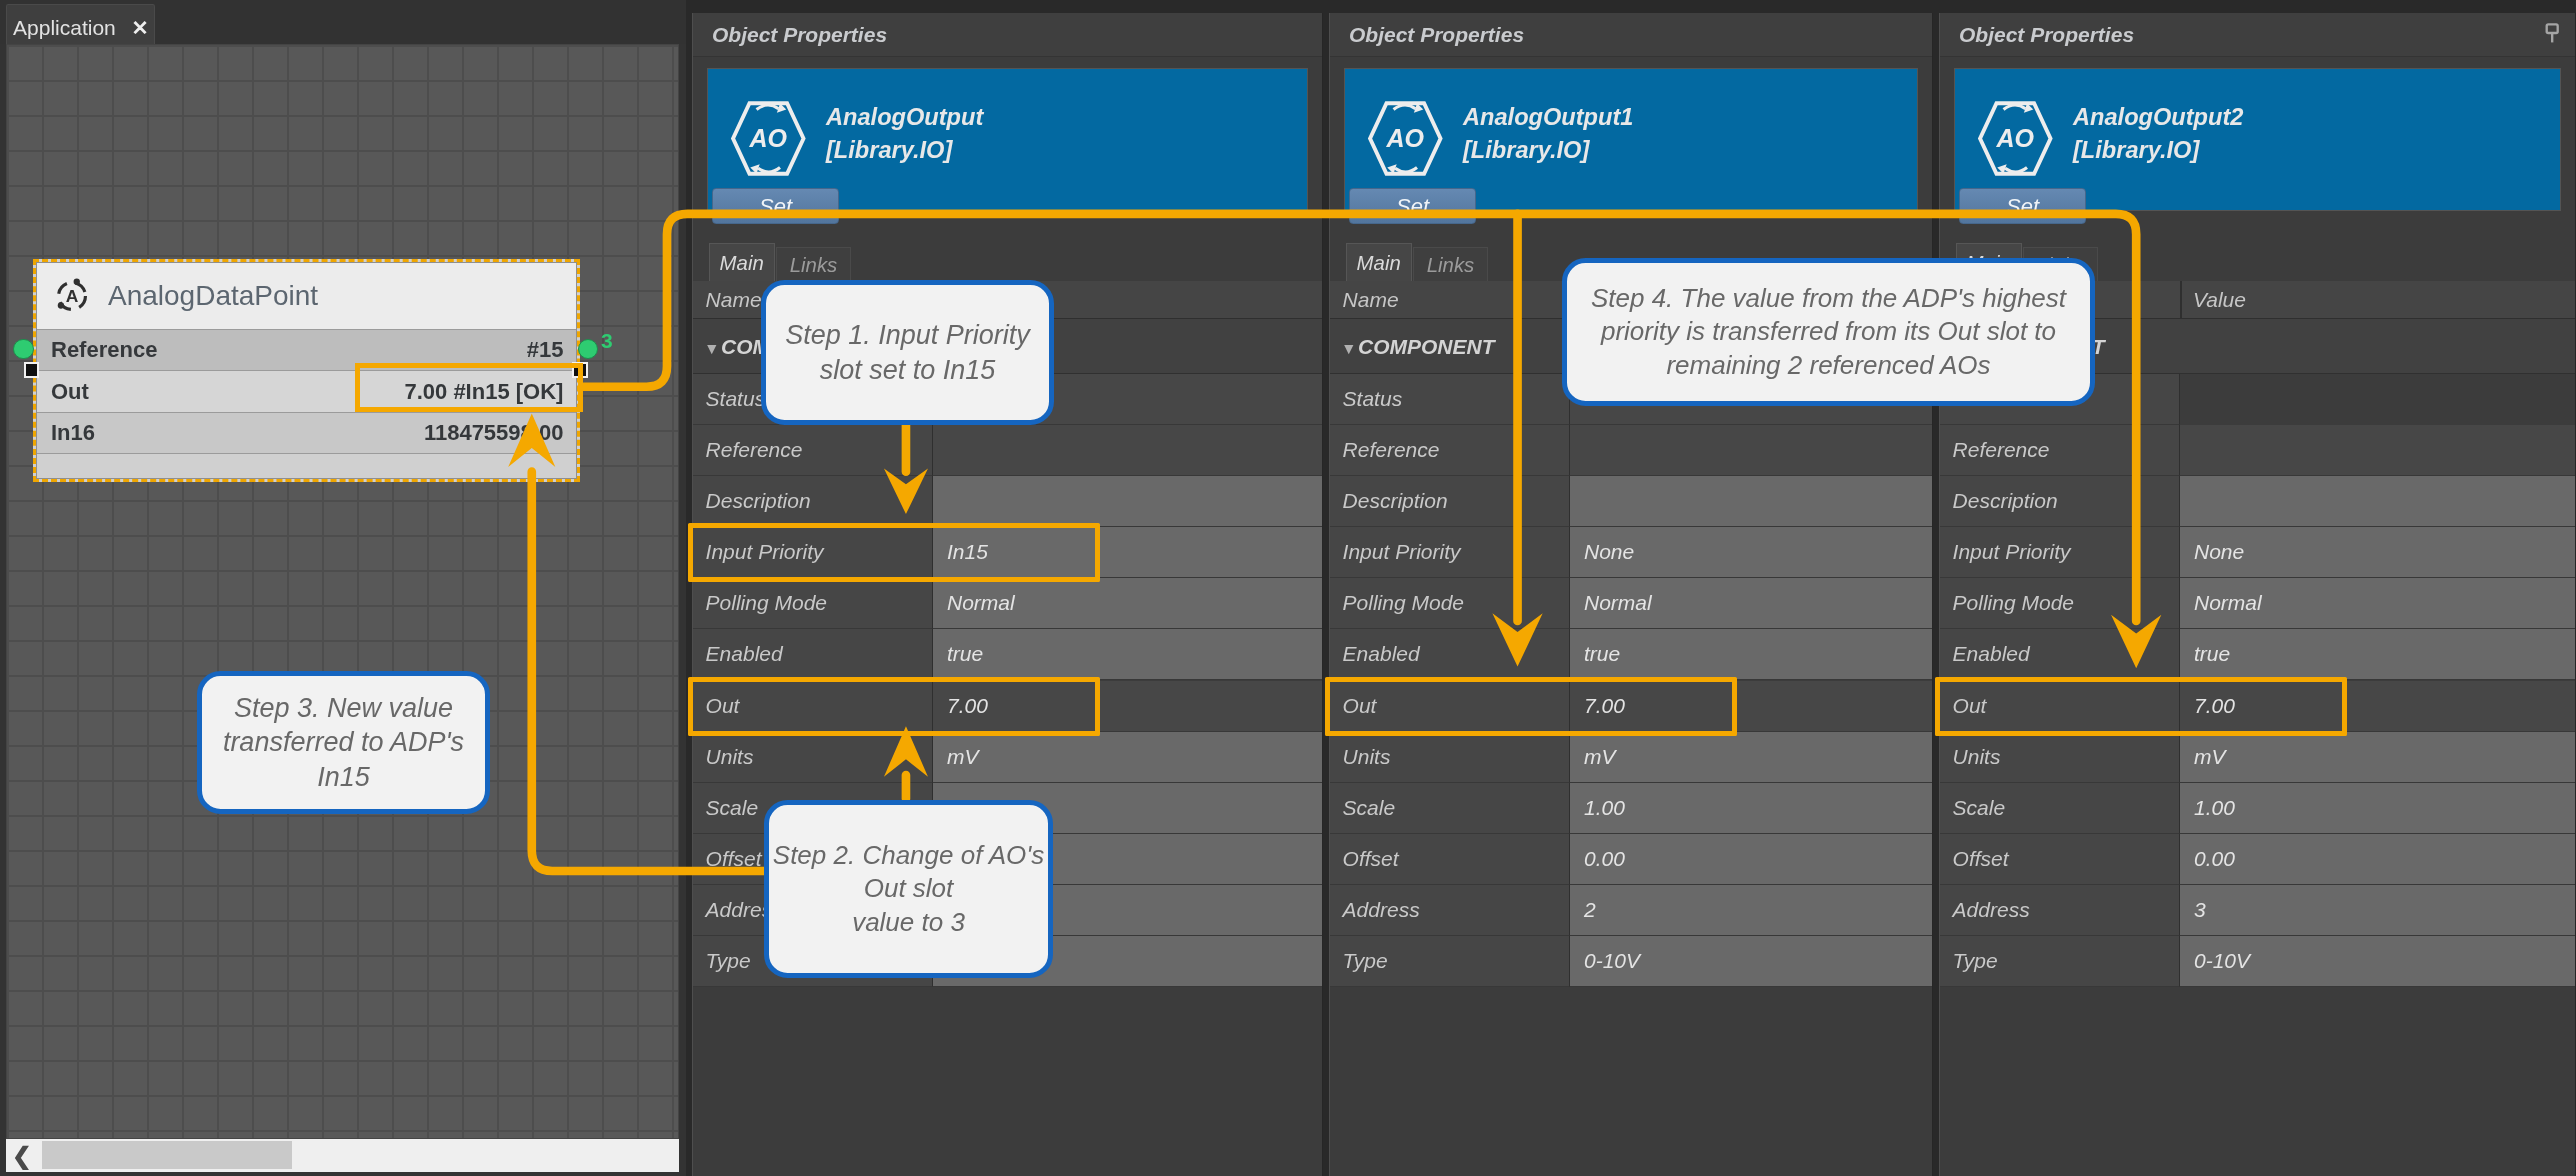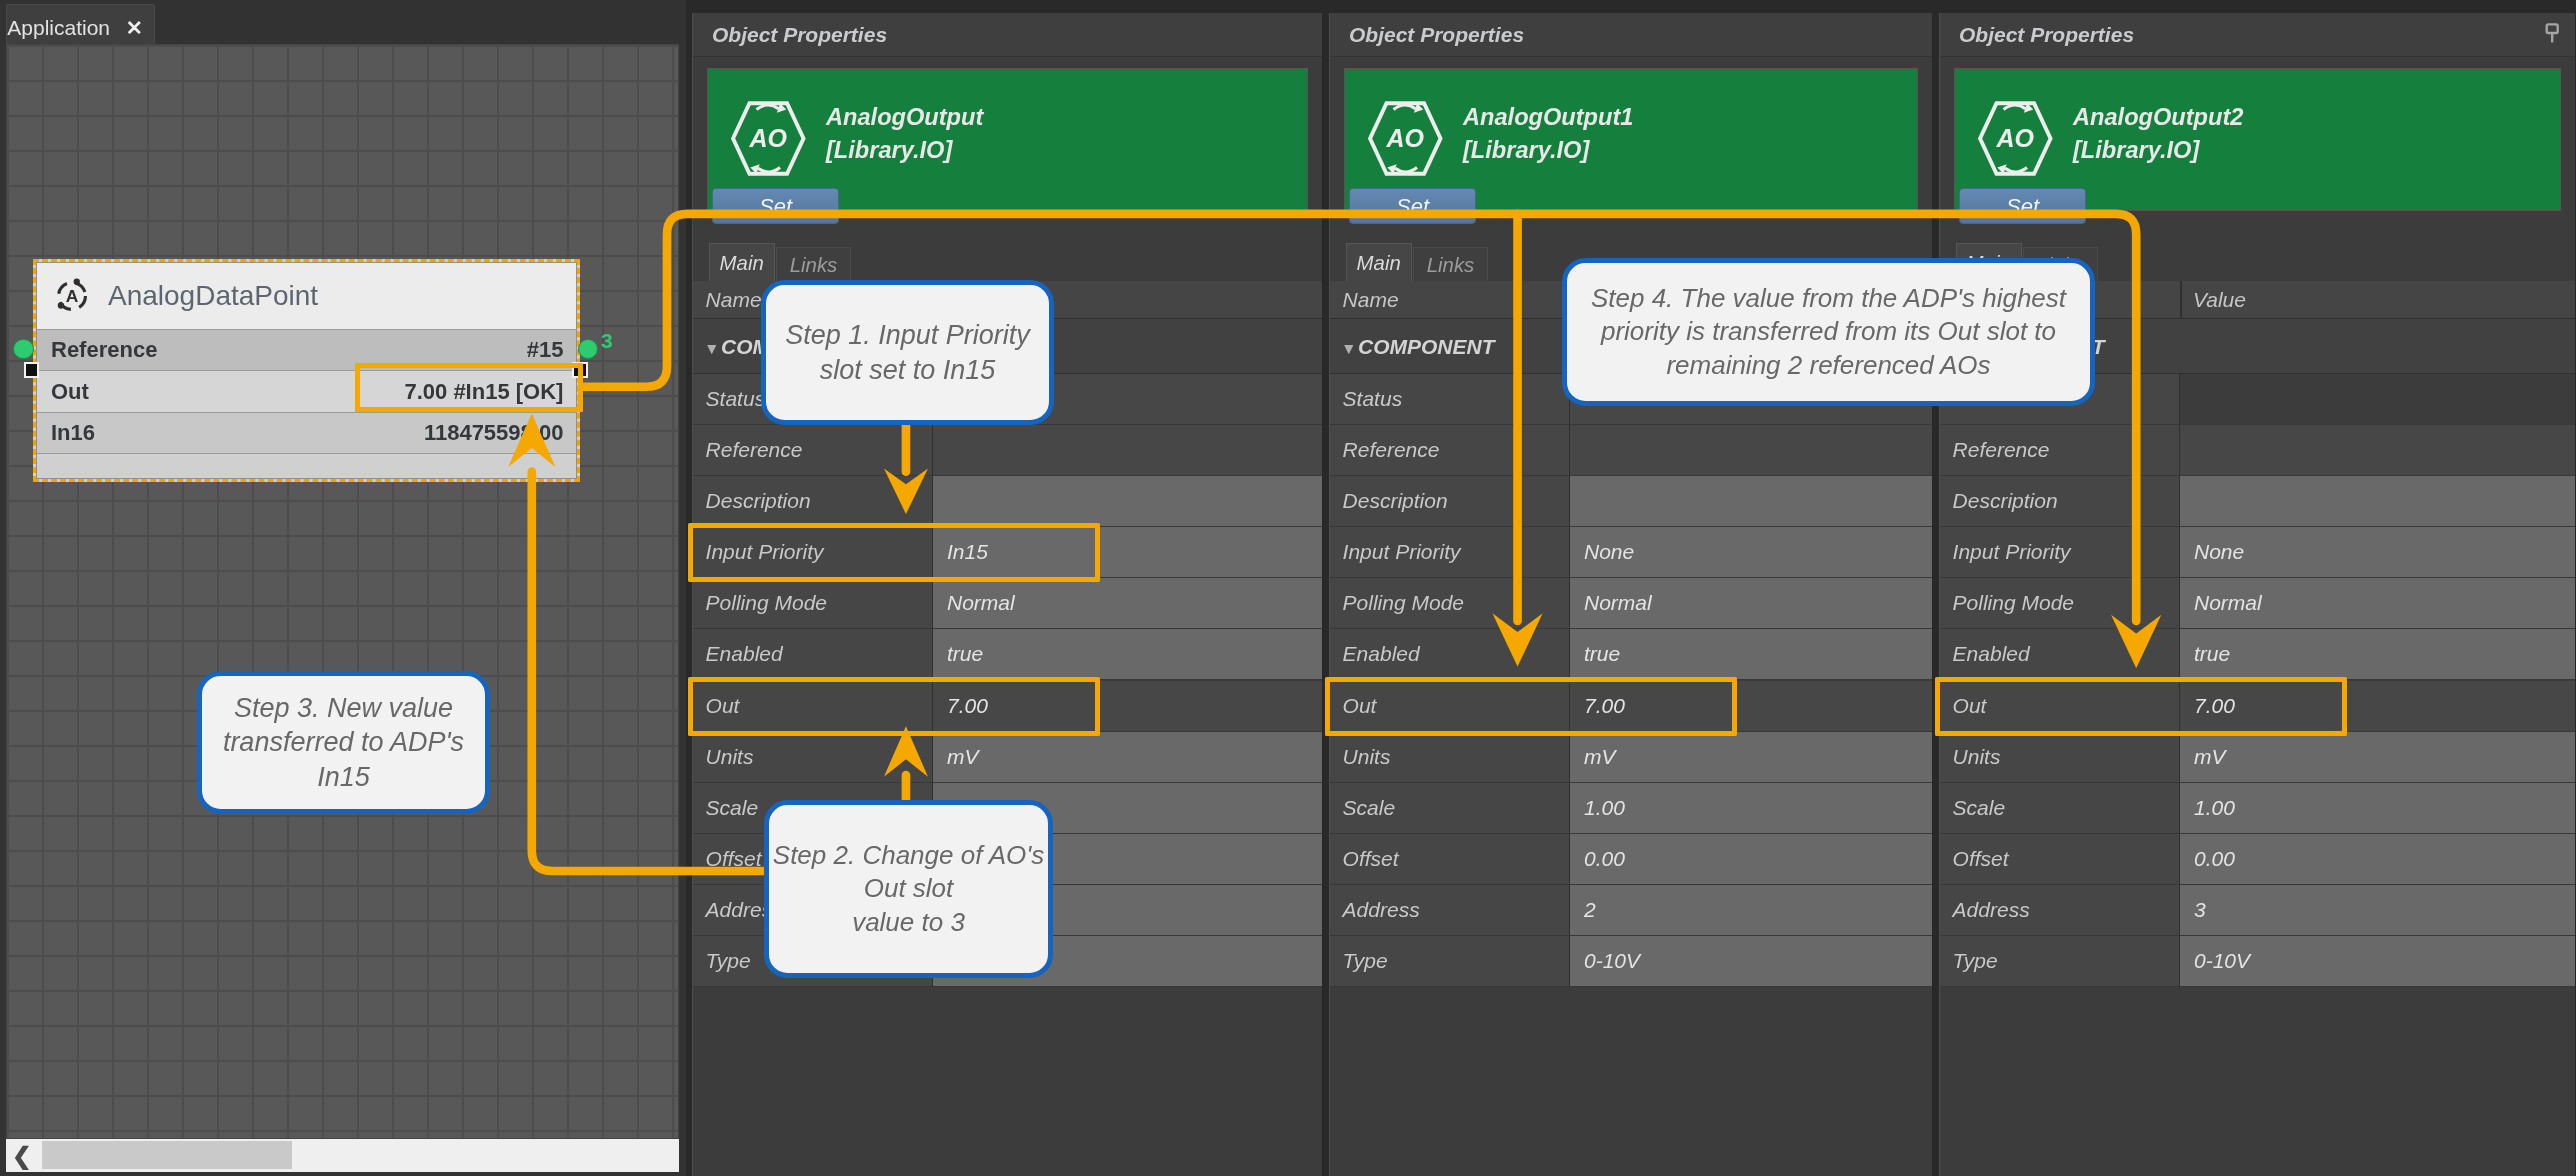--- a/index.html
+++ b/index.html
@@ -5,21 +5,21 @@
   * { box-sizing: border-box; margin: 0; padding: 0; }
   html,body { background:#222; }
   body { font-family:"Liberation Sans", sans-serif; }
   #app { position:relative; width:2576px; height:1176px; background:#292929; overflow:hidden; }
 
   
   #canvas-wrap { position:absolute; left:0; top:0; width:686px; height:1176px; background:#333333; }
   .tabstrip { position:absolute; left:0; top:0; width:100%; height:44px; background:#323232; }
   .app-tab { position:absolute; left:6.3px; top:3.9px; width:149px; height:48px; background:#3f3f3f;
              border:0.8px solid #4a4a4a; border-bottom:none; border-radius:2.4px 2.4px 0 0;
-             display:flex; align-items:center; gap:15.7px;
+             display:flex; align-items:center; justify-content:center; gap:15.7px;
              color:#e2e2e2; font-size:21px; }
   .app-tab .x { font-size:20.4px; font-weight:bold; color:#efefef; }
   .grid-area { position:absolute; left:6.3px; top:44px; width:673px; height:1095px; background:#585858;
       background-image:
         linear-gradient(#4d4d4d 1.6px, transparent 1.6px),
         linear-gradient(90deg,#4d4d4d 1.6px, transparent 1.6px);
       background-size:35px 35px; border:0.8px solid #444; }
   .hscroll { position:absolute; left:6.3px; top:1139px; width:673px; height:33px; background:#efefef;
              display:flex; align-items:center; }
   .hscroll .larr { width:31px; text-align:center; color:#4a4a4a; font-size:23.6px; font-weight:bold; }
@@ -44,21 +44,21 @@
           background:#2ecc71; border:1.6px solid #1e8c4d; z-index:12; }
   .port-label { position:absolute; color:#2ecc71; font-size:21px; font-weight:bold; z-index:12; }
   .handle { position:absolute; width:15.7px; height:15.7px; background:#101010; border:2.4px solid #f2f2f2; z-index:12; }
 
   
   .panel { position:absolute; top:13px; height:1176px; background:#3c3c3c;
            border-left:0.8px solid #4e4e4e; border-right:0.8px solid #262626;font-style:italic; }
   .panel-title { height:44px; line-height:44px; padding-left:19px; color:#c9cbce;
                  font-size:21px; font-weight:bold; background:#3f3f3f; border-bottom:1.6px solid #343434; }
   .objbox { position:absolute; left:14px; right:14px; top:55px; height:143px;
-            background:#15803d; border:0.8px solid #545454; }
+            background:#0369a1; border:0.8px solid #545454; }
   .objbox .nm { position:absolute; left:118px; top:35px; color:#e8e8e8; font-size:23.6px; font-weight:bold; }
   .objbox .lib { position:absolute; left:118px; top:68px; color:#e8e8e8; font-size:23.6px; font-weight:bold; }
   .objbox svg { position:absolute; left:20.4px; top:28px; }
   .setbtn { position:absolute; left:19px; top:175px; width:127px; height:36px; border-radius:3.9px;
             background:linear-gradient(180deg,#6589b2,#52759d); border:0.8px solid #46678c;
             color:#f0f4f8; font-size:22px; text-align:center; line-height:35px; }
   .tab { position:absolute; font-size:20.4px; text-align:center; }
   .tab.main { left:15.7px; top:230px; width:66px; height:39px; line-height:39px;
               background:#464646; color:#dadada; border:0.8px solid #565656; border-bottom:none; }
   .tab.links { left:83px; top:234px; width:75px; height:35px; line-height:35px;

